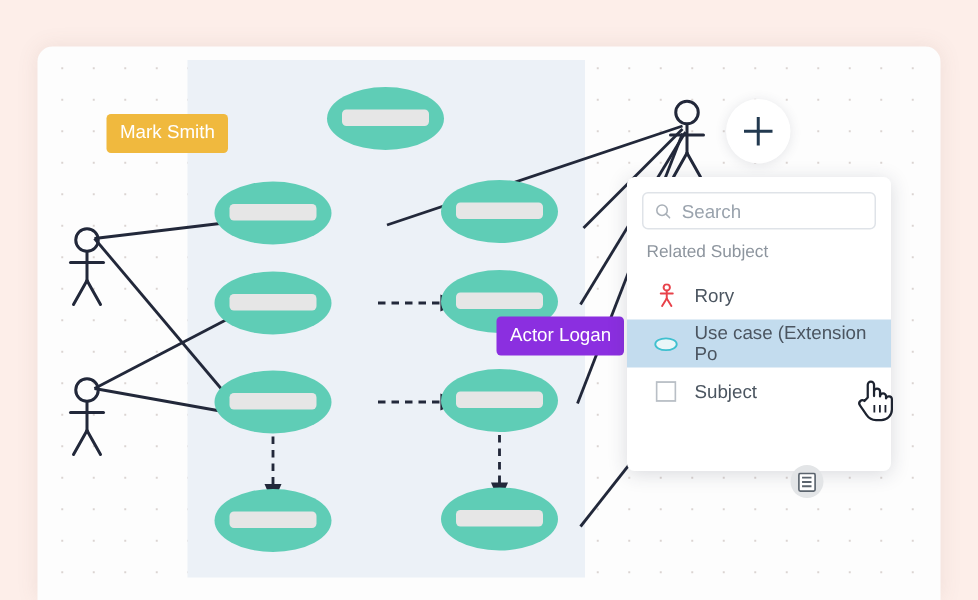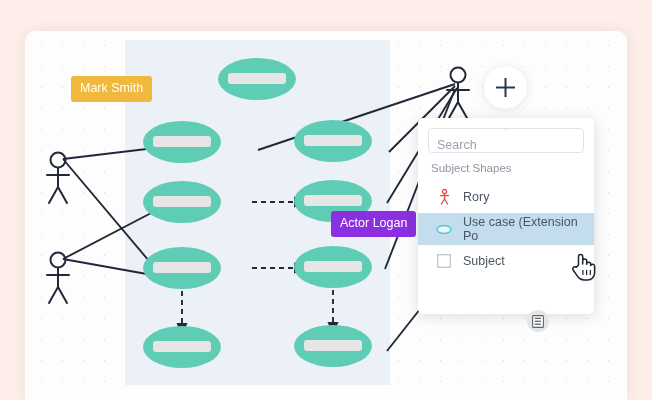--- a/index.html
+++ b/index.html
@@ -62,21 +62,21 @@
     position: absolute; left: 418px; top: 118px;
     width: 176px; height: 196px;
     background: #ffffff; border-radius: 5px;
     box-shadow: 0 2px 13px rgba(40,50,70,0.17);
     overflow: hidden;
   }
   #search-row { padding: 10px 10px 8px; }
   #search-box {
     display: flex; align-items: center; gap: 7px;
     height: 25px; padding: 0 8px;
-    border: 1px solid #dfe3e8; border-radius: 4px; background: #fff; flex-direction: column;
+    border: 1px solid #dfe3e8; border-radius: 4px; background: #fff;
   }
   #search-input {
     border: none; outline: none; background: transparent;
     font-family: "Liberation Sans", sans-serif;
     font-size: 12.5px; color: #55606c; width: 100%;
   }
   #search-input::placeholder { color: #9aa3ad; }
   .panel-section-title {
     font-size: 11.5px; color: #8d959e;
     padding: 1px 0 7px 13px;
@@ -225,21 +225,21 @@
   <div id="search-row">
     <div id="search-box">
       <svg width="12" height="12" viewBox="0 0 12 12">
         <circle cx="5" cy="5" r="4" fill="none" stroke="#a9b0b8" stroke-width="1.2"></circle>
         <line x1="8" y1="8" x2="11.2" y2="11.2" stroke="#a9b0b8" stroke-width="1.2"></line>
       </svg>
       <input id="search-input" type="text" placeholder="Search" style="">
     </div>
   </div>
 
-  <div class="panel-section-title">Subject Shapes</div>
+  <div class="panel-section-title">Related Subject</div>
 
   <div class="shape-item">
     <span class="shape-icon">
       <svg width="11" height="16" viewBox="0 0 11 16" stroke="#e8424a" stroke-width="1.3" fill="none" stroke-linecap="round">
         <circle cx="5.5" cy="2.6" r="2.1"></circle>
         <line x1="5.5" y1="4.8" x2="5.5" y2="10"></line>
         <line x1="1.5" y1="6.6" x2="9.5" y2="6.6"></line>
         <line x1="5.5" y1="10" x2="2.4" y2="15"></line>
         <line x1="5.5" y1="10" x2="8.6" y2="15"></line>
       </svg>

